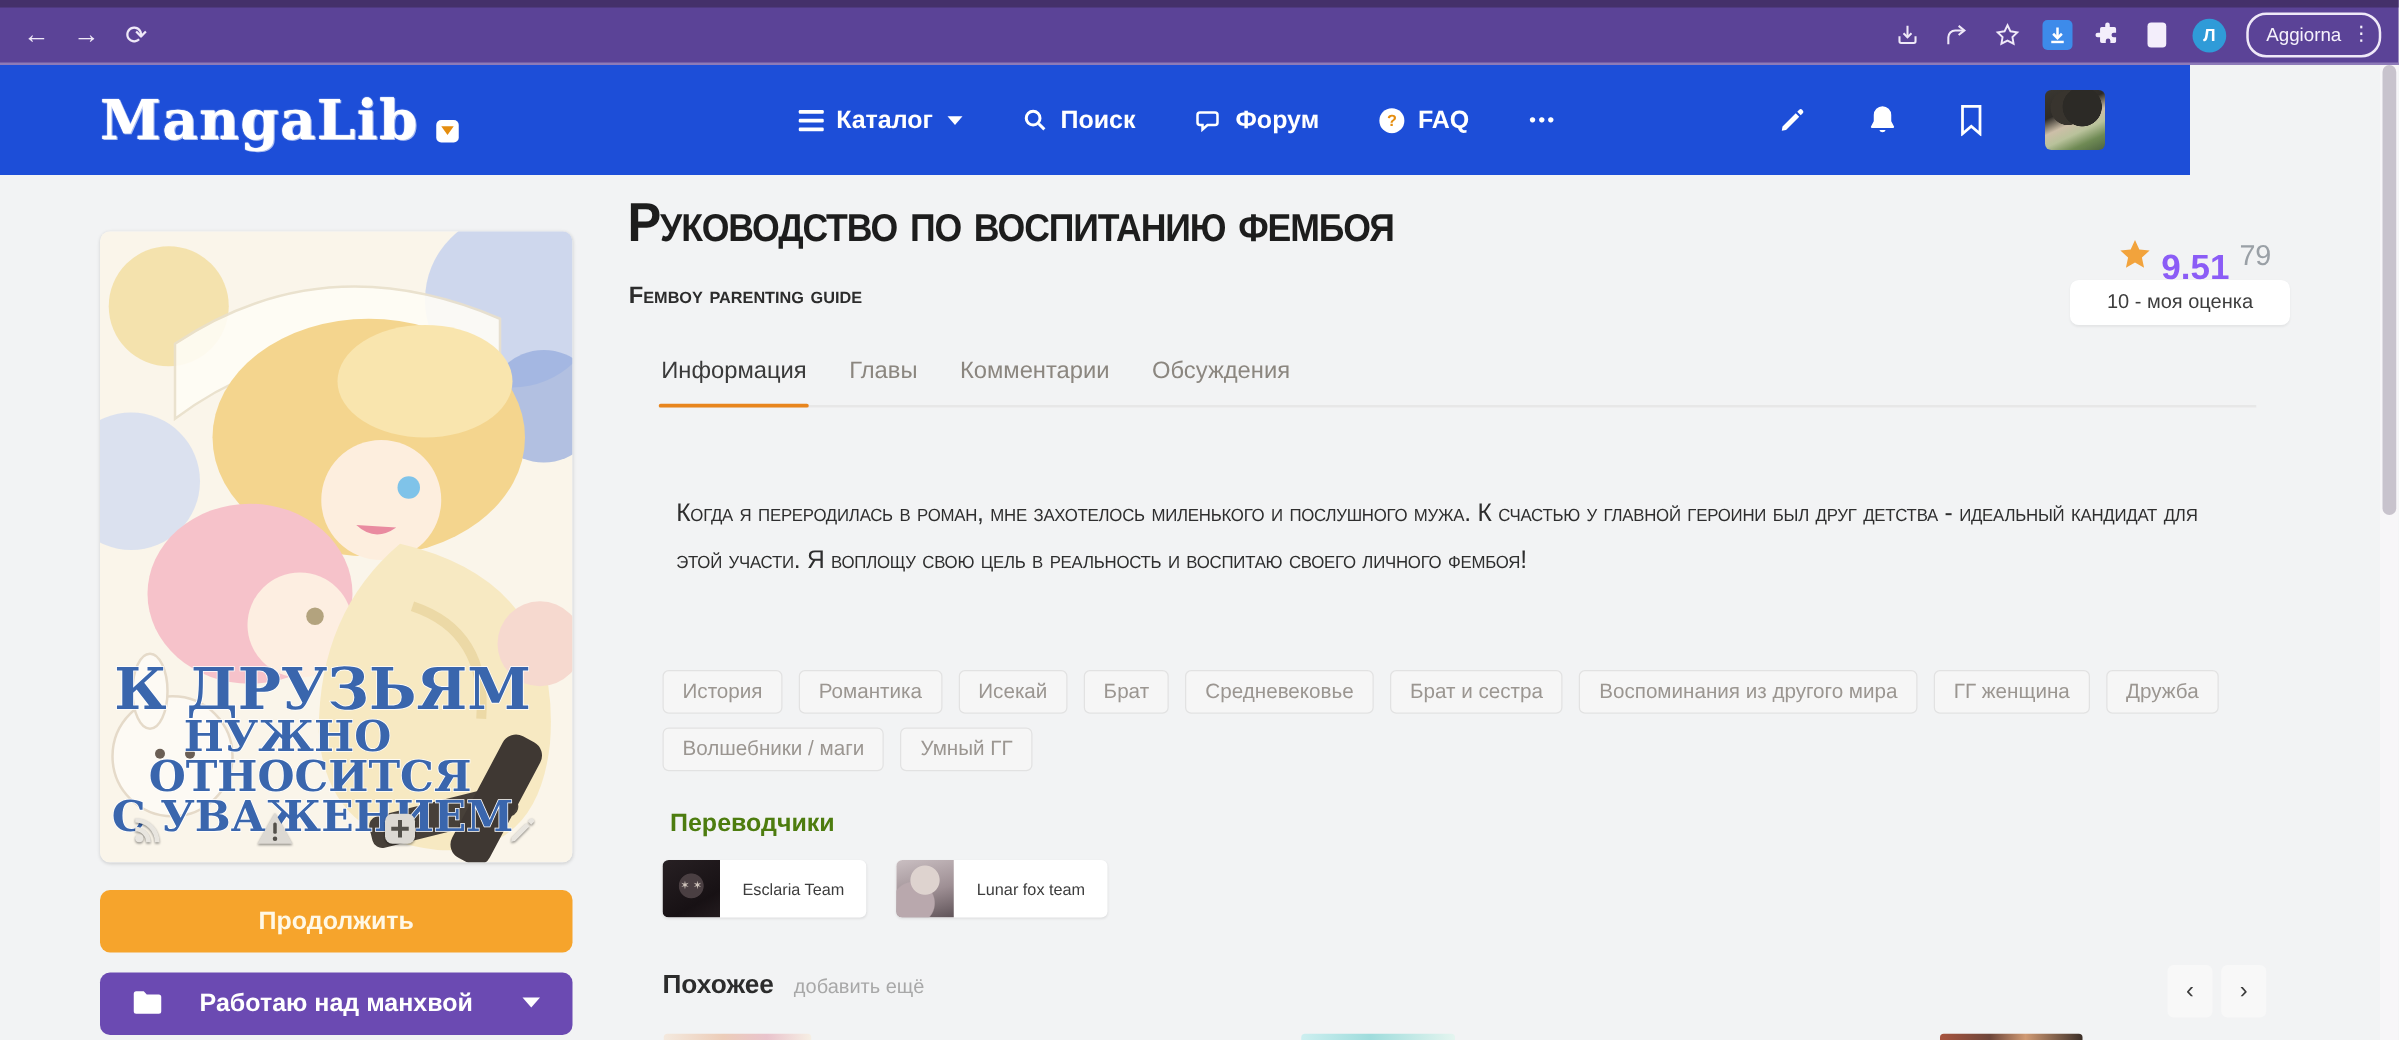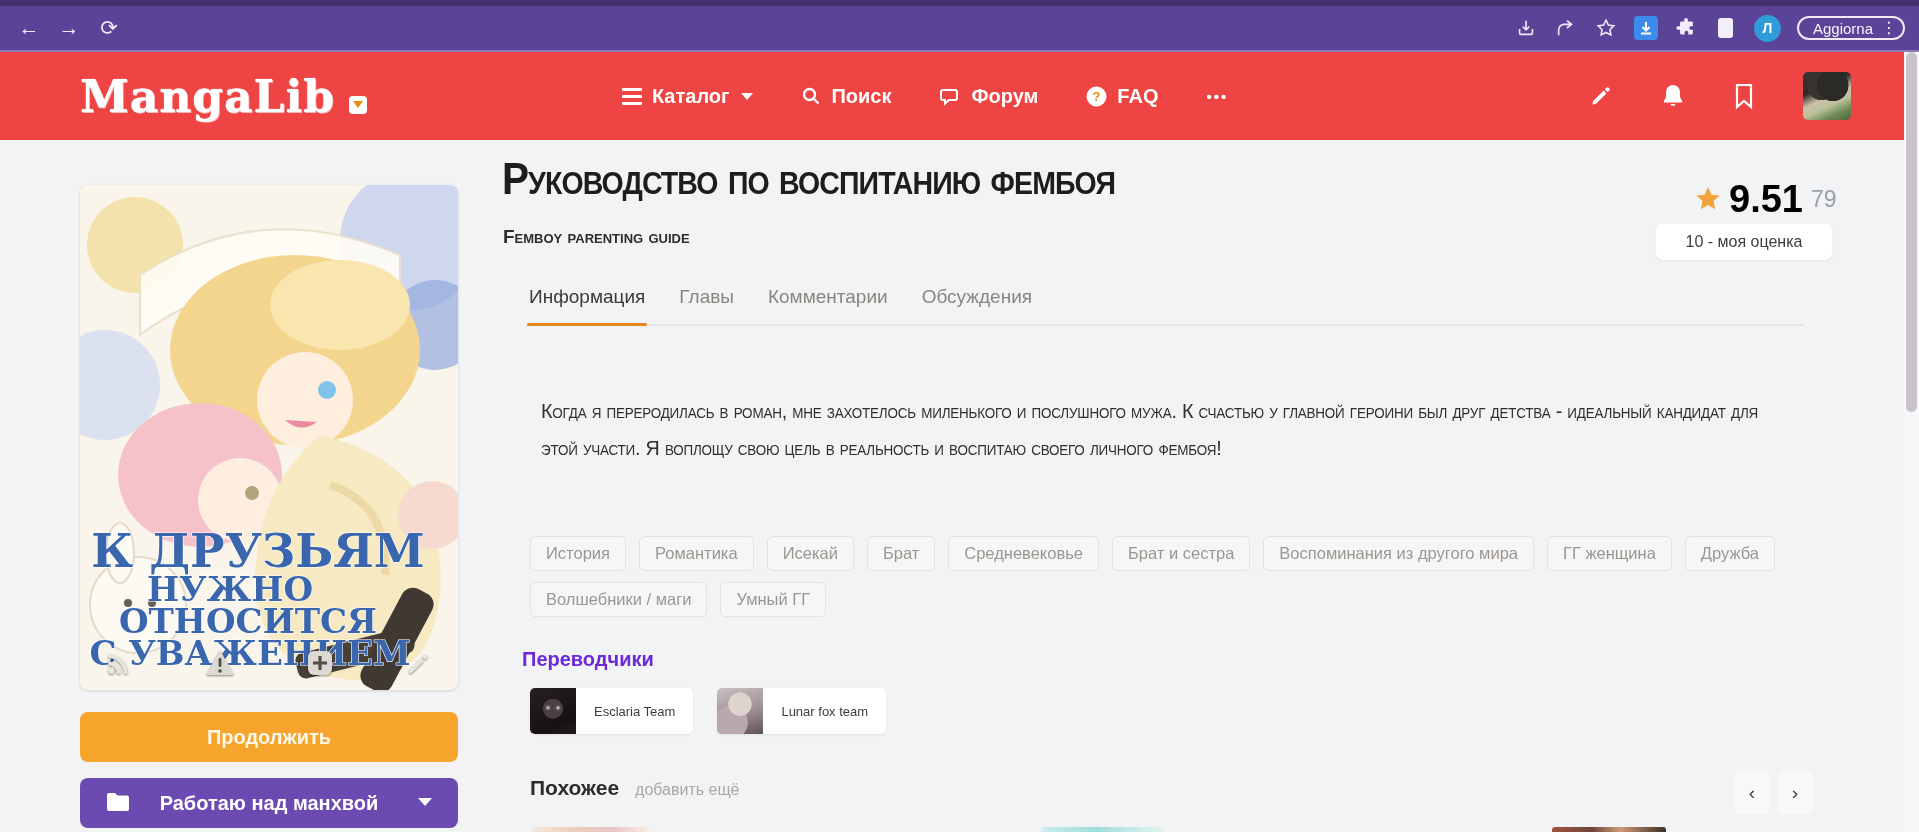--- a/index.html
+++ b/index.html
@@ -12,25 +12,25 @@
   .toolbar { position:absolute; top:6px; left:0; width:100%; height:46px; display:flex; align-items:center; padding:0 14px 0 12px; gap:6px; border-bottom:2px solid #8d7ab8; }
   .navbtn { width:34px; height:34px; display:flex; align-items:center; justify-content:center; color:#efe9f8; font-size:21px; border-radius:50%; flex:0 0 auto; }
   .url-pill { height:34px; flex:0 0 1190px; margin-left:8px; background:#69539f; border-radius:17px; display:flex; align-items:center; padding:0 16px; gap:9px; overflow:hidden; white-space:nowrap; }
   .url-domain { color:#f4effb; font-size:16px; }
   .url-path { color:#b5a5d8; font-size:16px; }
   .tb-icons { margin-left:auto; display:flex; align-items:center; gap:16px; }
   .tb-ic { width:24px; height:24px; display:flex; align-items:center; justify-content:center; color:#efe9f8; }
   .ext-dl { width:24px; height:24px; background:#3d8bea; border-radius:4px; display:flex; align-items:center; justify-content:center; }
   .readlist { width:15px; height:20px; background:#f3eefb; border-radius:3px; }
   .profile-dot { width:27px; height:27px; border-radius:50%; background:#2f9bd8; color:#fff; font-size:14px; font-weight:bold; display:flex; align-items:center; justify-content:center; }
-  .update-pill { height:24px; border:2px solid #efe9f8; border-radius:16px; color:#f6f2fc; font-size:15px; display:flex; align-items:center; padding:0 6px 0 14px; gap:8px; }
+  .update-pill { height:36px; border:2px solid #efe9f8; border-radius:16px; color:#f6f2fc; font-size:15px; display:flex; align-items:center; padding:0 6px 0 14px; gap:8px; }
   .kebab { font-size:16px; letter-spacing:0; line-height:10px; }
 
   
-  .siteheader { position:absolute; top:52px; left:0; width:1919px; height:88px; background:#ef4444; display:flex; align-items:center; }
+  .siteheader { position:absolute; top:52px; left:0; width:1752px; height:88px; background:#1d4ed8; display:flex; align-items:center;gap:17px; }
   .logo-wrap { display:flex; align-items:flex-end; gap:14px; margin-left:80px; }
   .logo { font-family:"DejaVu Serif","Liberation Serif",serif; font-weight:bold; color:#fff; font-size:44px; letter-spacing:1px; text-shadow:0 0 1px #fff, 1px 1px 0 rgba(255,255,255,.6); }
   .logo-box { width:18px; height:18px; background:#fff; border-radius:4px; display:flex; align-items:center; justify-content:center; margin-bottom:8px; }
   .logo-box-tri { width:0; height:0; border-left:5px solid transparent; border-right:5px solid transparent; border-top:7px solid #e58d0e; }
   .mainnav { display:flex; align-items:center; gap:48px; margin-left:255px; }
   .nav-item { display:flex; align-items:center; gap:10px; color:#fff; font-size:20px; font-weight:bold; cursor:pointer; }
   .burger { display:flex; flex-direction:column; gap:4px; }
   .burger i { width:20px; height:3px; background:#fff; border-radius:1px; }
   .caret-down { width:0; height:0; border-left:6px solid transparent; border-right:6px solid transparent; border-top:7px solid #fff; margin-left:2px; }
   .nav-dots { color:#fff; font-size:15px; letter-spacing:2px; font-weight:bold; }
@@ -51,35 +51,35 @@
   .cover-icons { position:absolute; left:0; bottom:14px; width:100%; display:flex; align-items:center; padding:0 26px; justify-content:space-between; }
   .cov-ic { color:#e8e5df; filter:drop-shadow(0 1px 1px rgba(0,0,0,.45)); }
   .btn { width:378px; height:50px; border-radius:8px; display:flex; align-items:center; justify-content:center; font-size:20px; font-weight:bold; cursor:pointer; }
   .btn-continue { margin-top:22px; background:#f6a42c; color:#fff8e6; }
   .btn-folder { margin-top:16px; background:#6b4ab2; color:#fff; position:relative; }
   .btn-folder .folder-ic { position:absolute; left:26px; top:14px; }
   .btn-folder .chev { position:absolute; right:26px; top:20px; width:0; height:0; border-left:7px solid transparent; border-right:7px solid transparent; border-top:8px solid #fff; }
   .page-title { position:absolute; left:502px; top:14px; font-size:44px; font-weight:600; color:#1d1d1d; font-variant:small-caps; letter-spacing:-1px; transform:scaleX(.92); transform-origin:0 50%; white-space:nowrap; }
   .page-subtitle { position:absolute; left:503px; top:86px; font-size:19px; font-weight:600; color:#2c2c2c; font-variant:small-caps; letter-spacing:0; }
   .rating { position:absolute; left:1695px; top:38px; display:flex; align-items:center; gap:8px; }
-  .rating-score { font-size:38px; font-weight:bold; color:#000000; }
+  .rating-score { font-size:28px; font-weight:bold; color:#8b5cf6;margin-top:20px; }
   .rating-votes { font-size:23px; color:#9aa0a6; }
   .my-rating { position:absolute; left:1656px; top:84px; width:176px; height:36px; background:#fff; border-radius:7px; display:flex; align-items:center; justify-content:center; font-size:16px; color:#3d3d3d; box-shadow:0 1px 2px rgba(0,0,0,.06); }
 
   .tabs { position:absolute; left:527px; top:138px; width:1278px; border-bottom:2px solid #e7e7e7; display:flex; gap:30px; }
   .tab { font-size:19px; color:#8b867f; padding:8px 2px 16px; position:relative; cursor:pointer; }
   .tab.active { color:#3a3a3a; }
   .tab.active::after { content:""; position:absolute; left:0; right:0; bottom:-2px; height:3px; background:#e8851d; border-radius:2px; }
 
   .description { position:absolute; left:541px; top:252px; width:1310px; font-size:20.5px; line-height:37px; color:#2e2e2e; font-variant:small-caps; letter-spacing:-0.2px; transform:scaleX(.96); transform-origin:0 0; }
 
   .tags { position:absolute; left:530px; top:396px; width:1260px; display:flex; flex-wrap:wrap; gap:11px 13px;text-align:right; }
   .tag { background:#f6f6f6; border:1px solid #e2e2e2; border-radius:5px; padding:7px 15px; font-size:16.5px; color:#9b9691; cursor:pointer; }
 
-  .translators-h { position:absolute; left:522px; top:508px; font-size:20px; font-weight:bold; color:#6d28d9; }
+  .translators-h { position:absolute; left:536px; top:508px; font-size:20px; font-weight:bold; color:#4d7c0f; }
   .team-chips { position:absolute; left:530px; top:548px; display:flex; gap:24px; }
   .team-chip { height:46px; background:#fff; border-radius:5px; display:flex; align-items:center; box-shadow:0 1px 2px rgba(0,0,0,.08); overflow:hidden; cursor:pointer; }
   .team-avatar { width:46px; height:46px; flex:0 0 46px; }
   .team-avatar.esclaria { background:radial-gradient(circle at 50% 45%, #4a3f42 0 28%, transparent 30%), linear-gradient(150deg,#272023,#171114 70%,#241c1f); position:relative; }
   .team-avatar.esclaria::after { content:"✶ ✶"; position:absolute; left:0; right:0; top:15px; text-align:center; color:#cfc4bb; font-size:9px; }
   .team-avatar.lunar { background:radial-gradient(circle at 50% 35%, #ded3cf 0 30%, transparent 32%), radial-gradient(circle at 30% 75%, #b9a8ad 0 35%, transparent 37%), linear-gradient(165deg,#cabfc2 0%, #9e8f94 55%, #5f5358 100%); }
   .team-name { font-size:13px; color:#3c3c3c; padding:0 18px; }
 
   .similar-row { position:absolute; left:530px; top:636px; display:flex; align-items:baseline; gap:16px; }
   .similar-h { font-size:21px; font-weight:bold; color:#2c2c2c; }

